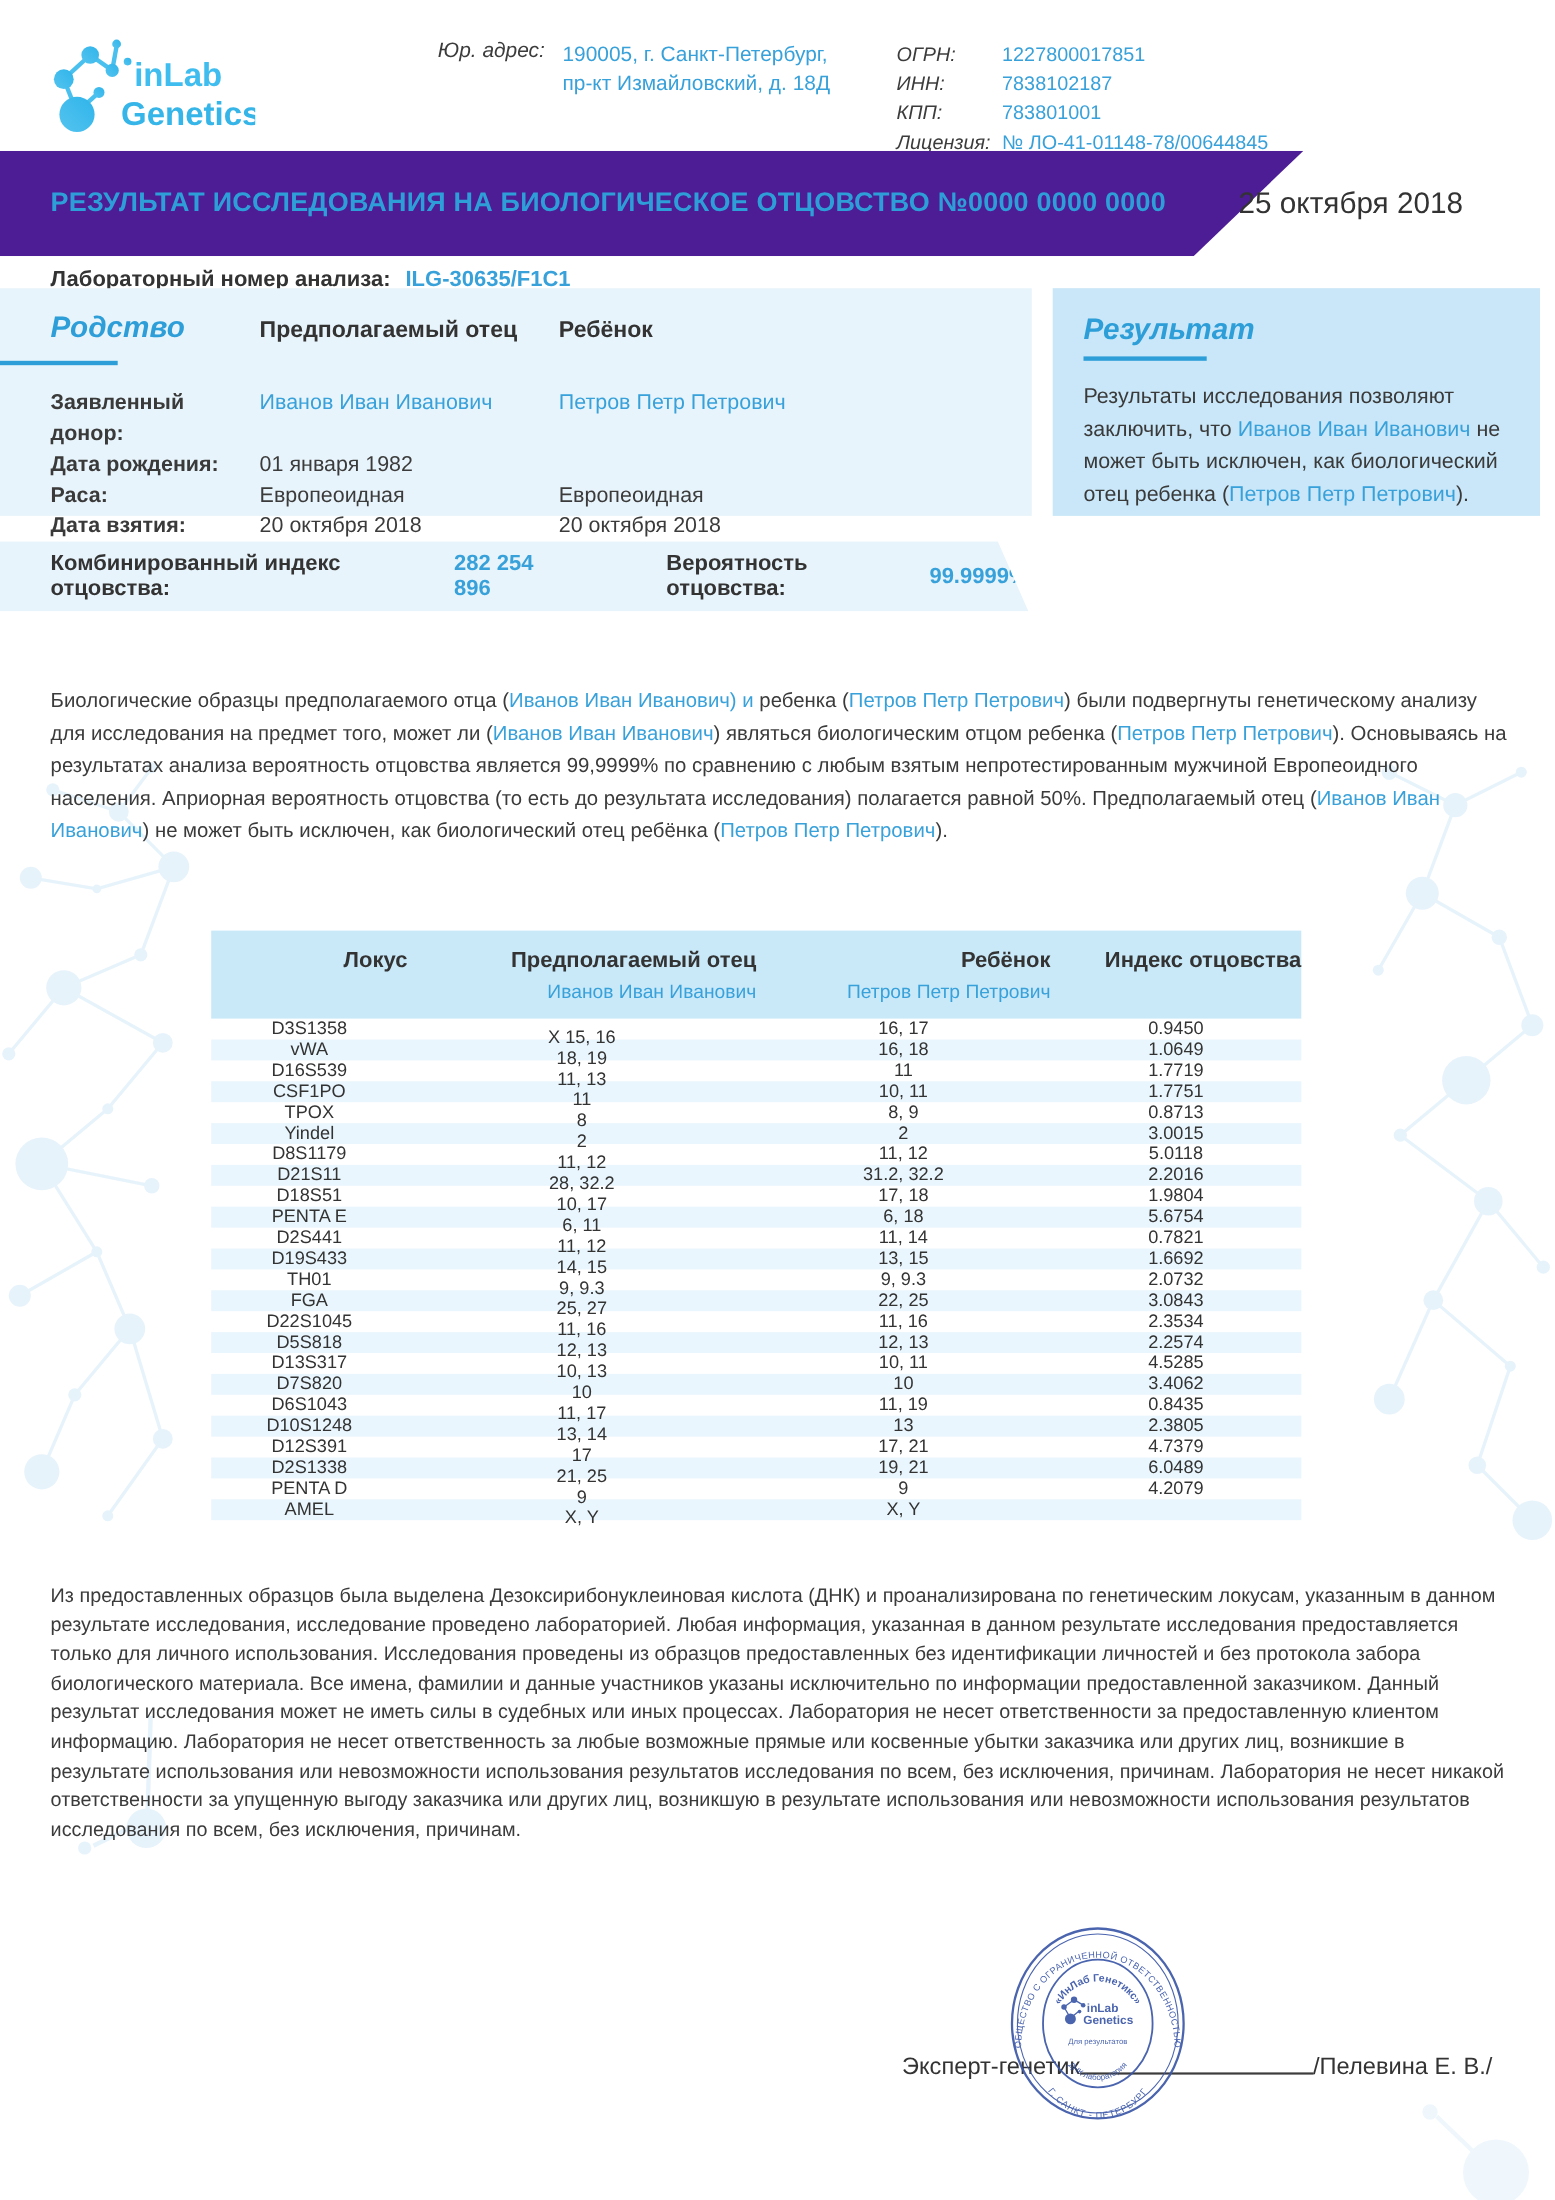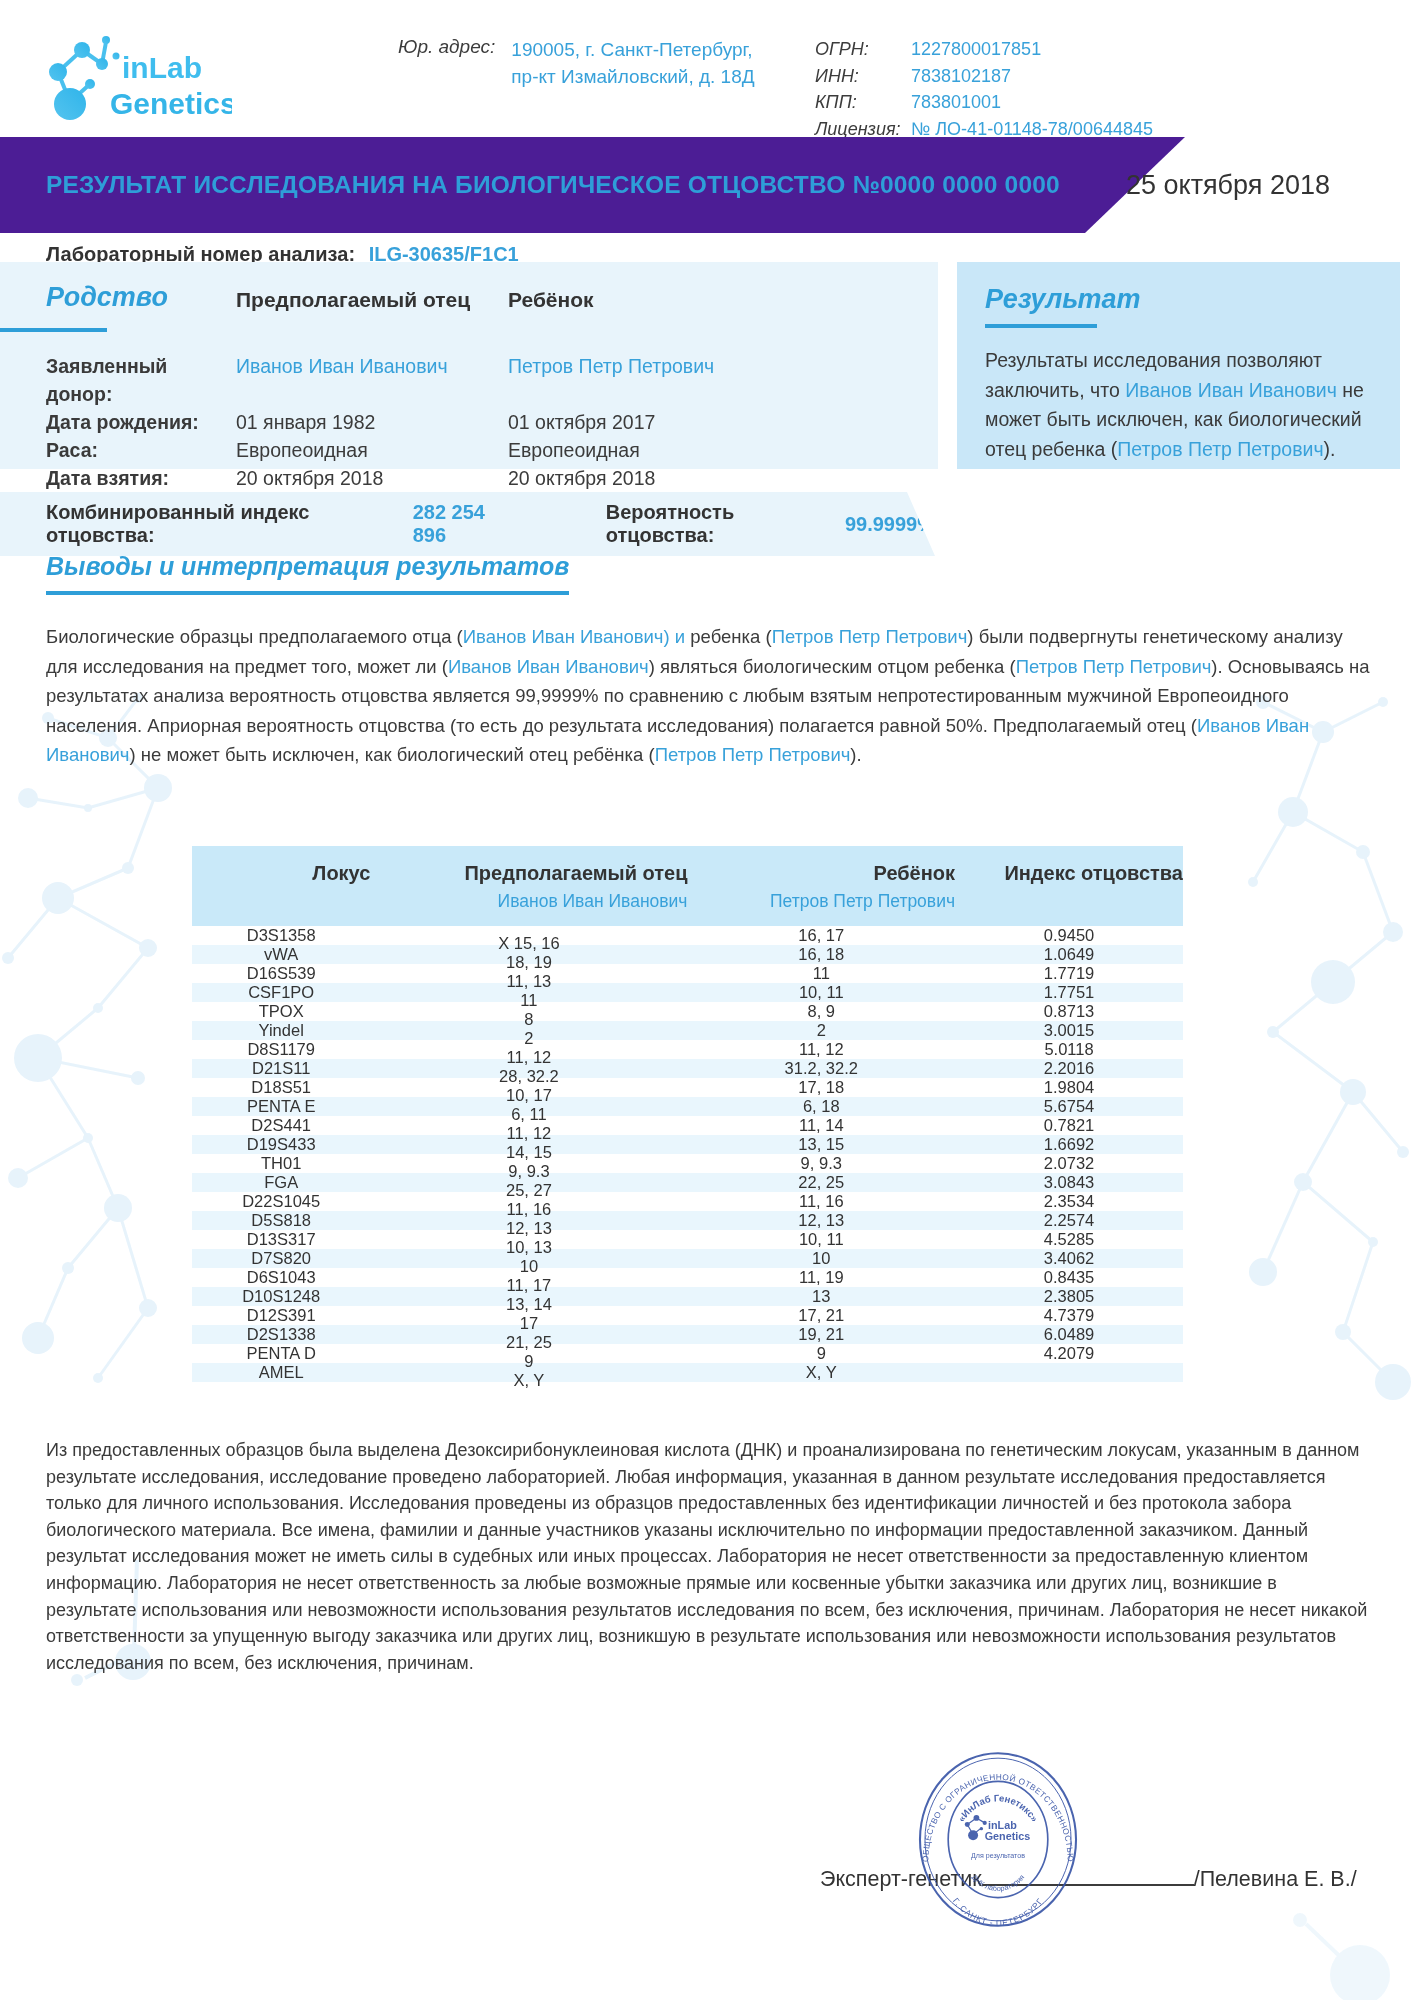--- a/index.html
+++ b/index.html
@@ -228,21 +228,20 @@
     <div class="h-col h-child">Ребёнок</div>
     <div class="krows" id="krows">
         <div class="krow">
           <span class="lbl">Заявленный донор:</span>
           <span class="accent">Иванов Иван Иванович</span>
           <span class="accent">Петров Петр Петрович</span>
         </div>
         <div class="krow">
           <span class="lbl">Дата рождения:</span>
           <span>01 января 1982</span>
-          <span>01 октября 2017</span>
         </div>
         <div class="krow">
           <span class="lbl">Раса:</span>
           <span>Европеоидная</span>
           <span>Европеоидная</span>
         </div>
         <div class="krow">
           <span class="lbl">Дата взятия:</span>
           <span>20 октября 2018</span>
           <span>20 октября 2018</span>
@@ -261,21 +260,20 @@
     <p><span>Результаты исследования позволяют заключить, что </span><span class="accent">Иванов Иван Иванович</span><span> не может быть исключен, как биологический отец ребенка (</span><span class="accent">Петров Петр Петрович</span><span>).</span></p>
   </div>
 
   <div class="z idxstrip">
     <span class="g1">Комбинированный индекс отцовства:</span>
     <span class="v">282 254 896</span>
     <span class="g2">Вероятность отцовства:</span>
     <span class="v">99.9999%</span>
   </div>
 
-  <div class="z conch">Выводы и интерпретация результатов</div>
   <div class="z concp" id="concp"><span>Биологические образцы предполагаемого отца (</span><span class="accent">Иванов Иван Иванович) и</span><span> ребенка (</span><span class="accent">Петров Петр Петрович</span><span>) были подвергнуты генетическому анализу для исследования на предмет того, может ли (</span><span class="accent">Иванов Иван Иванович</span><span>) являться биологическим отцом ребенка (</span><span class="accent">Петров Петр Петрович</span><span>). Основываясь на результатах анализа вероятность отцовства является 99,9999% по сравнению с любым взятым непротестированным мужчиной Европеоидного населения. Априорная вероятность отцовства (то есть до результата исследования) полагается равной 50%. Предполагаемый отец (</span><span class="accent">Иванов Иван Иванович</span><span>) не может быть исключен, как биологический отец ребёнка (</span><span class="accent">Петров Петр Петрович</span><span>).</span></div>
 
   <div class="z tbl">
     <div class="thead">
       <div>
           <div class="t">Локус</div>
           <div class="sub"></div>
         </div>
       <div>
           <div class="t">Предполагаемый отец</div>

